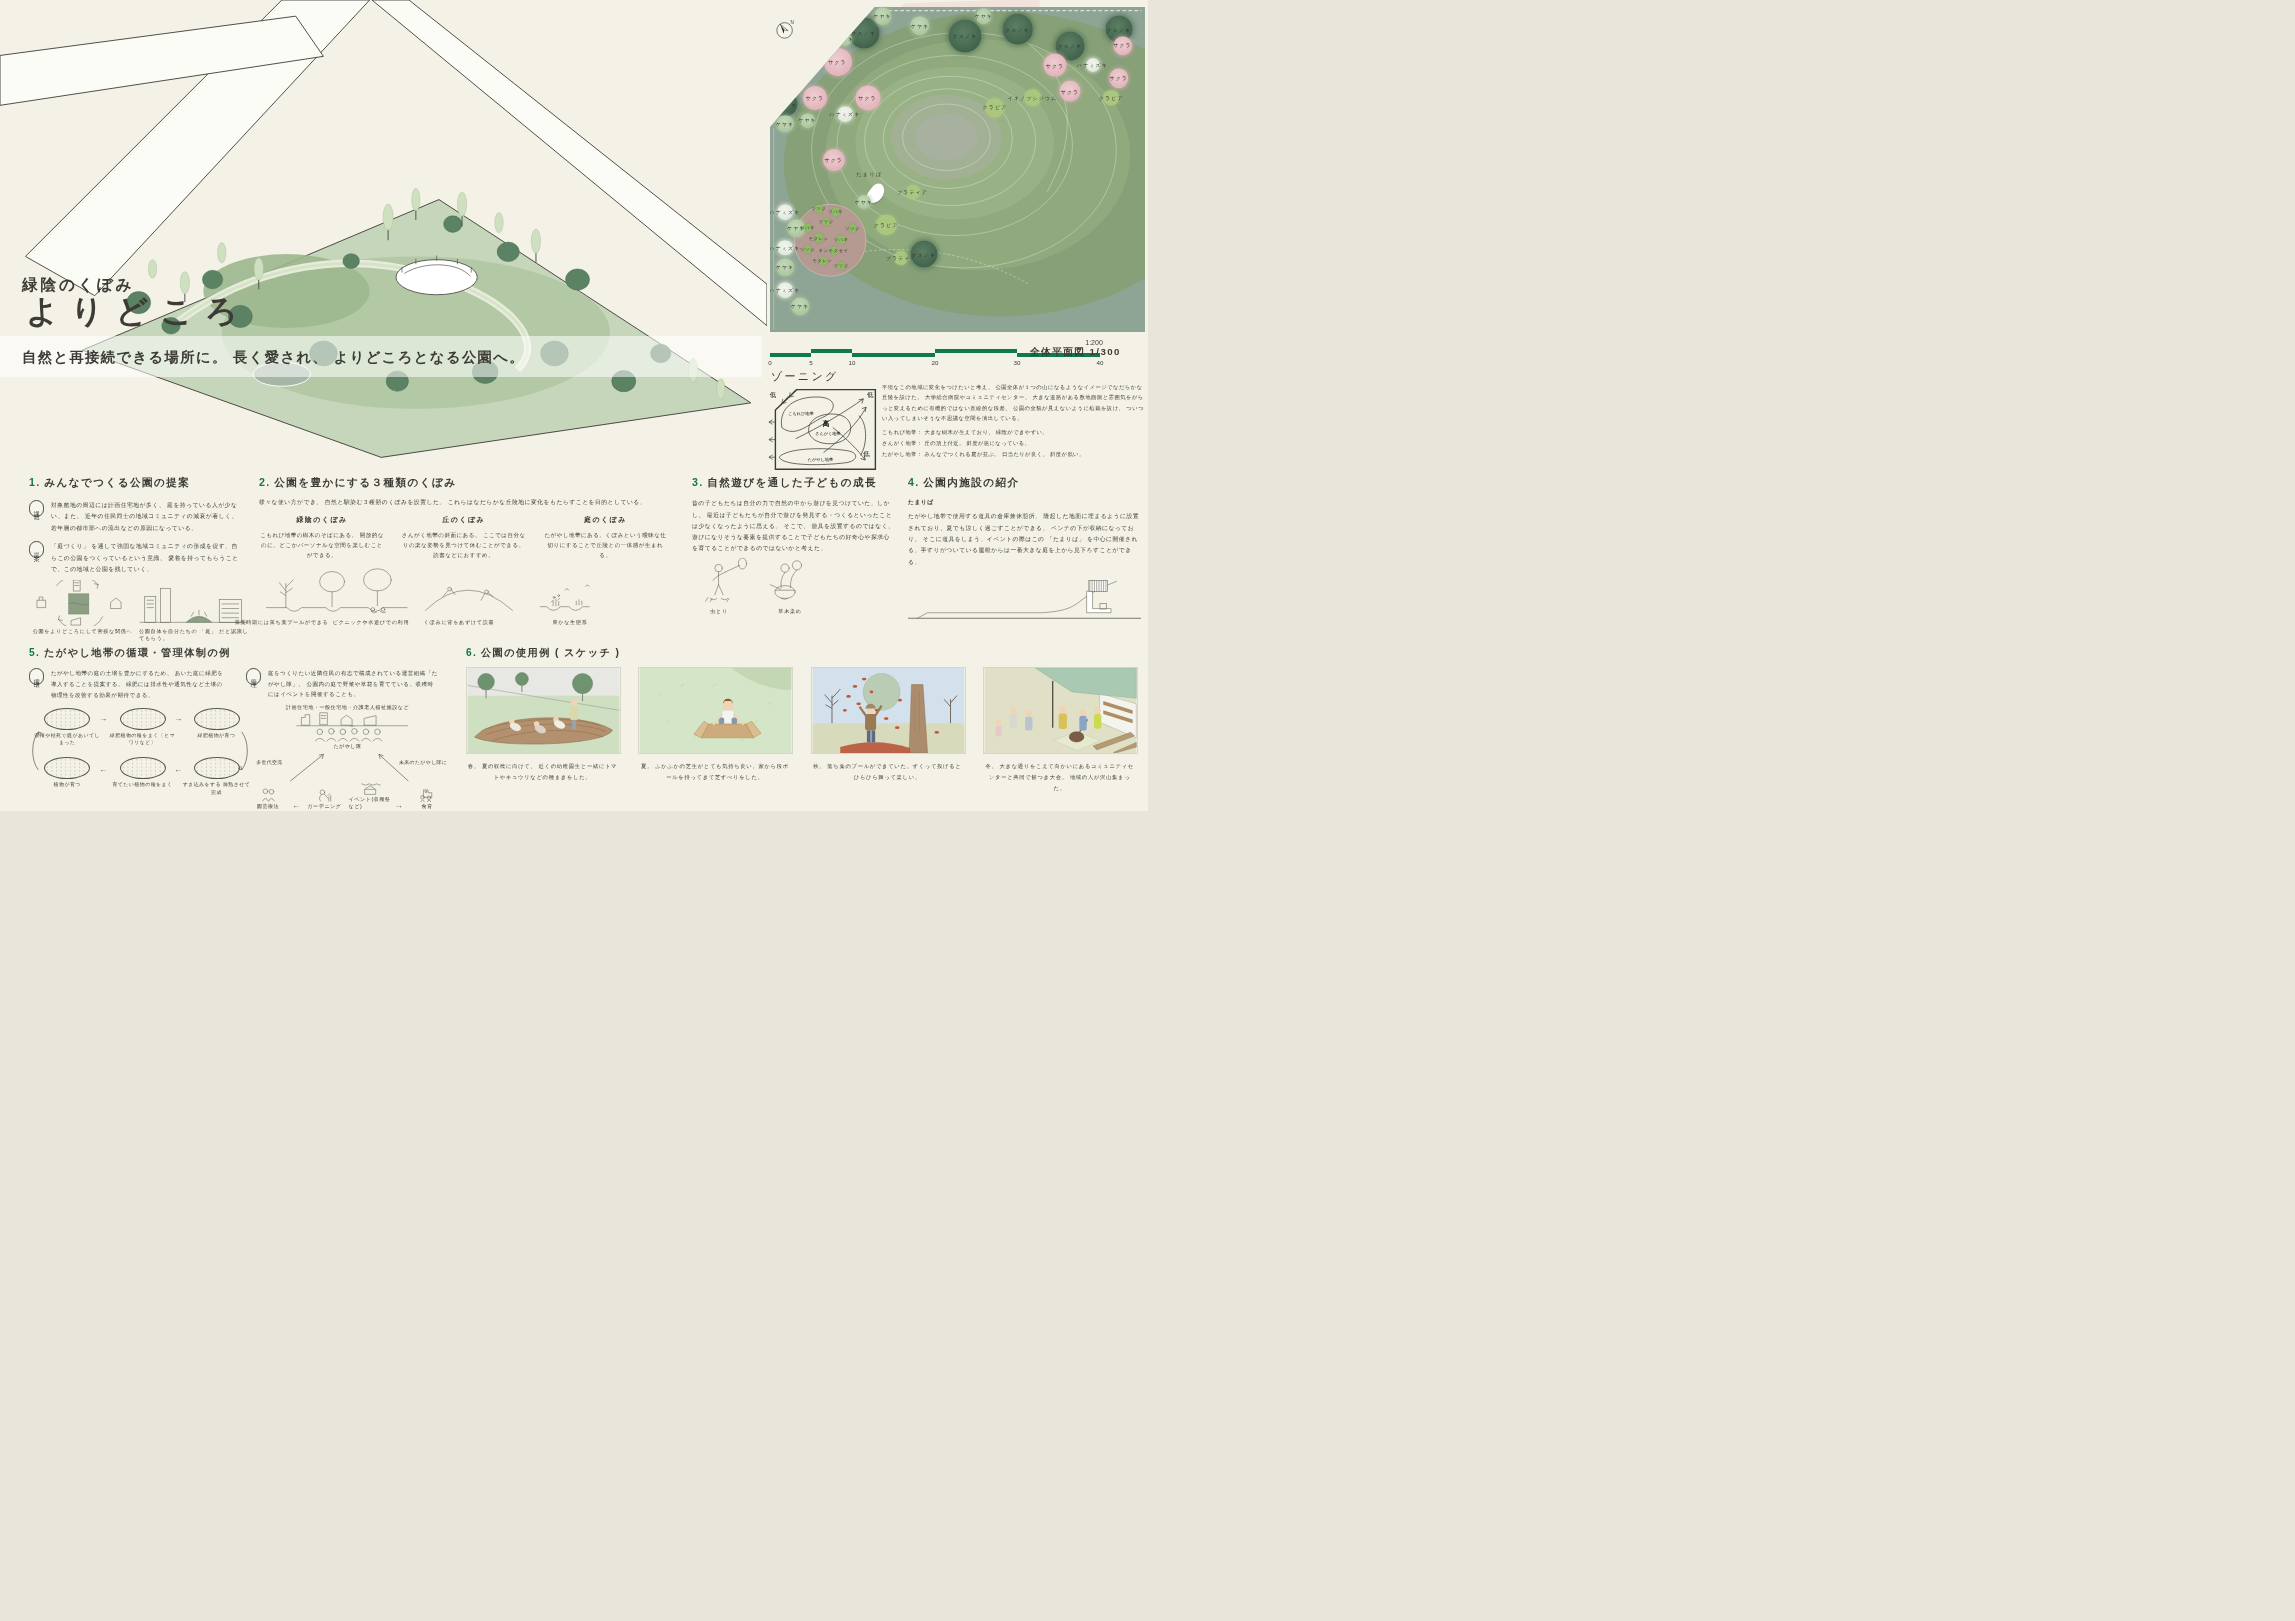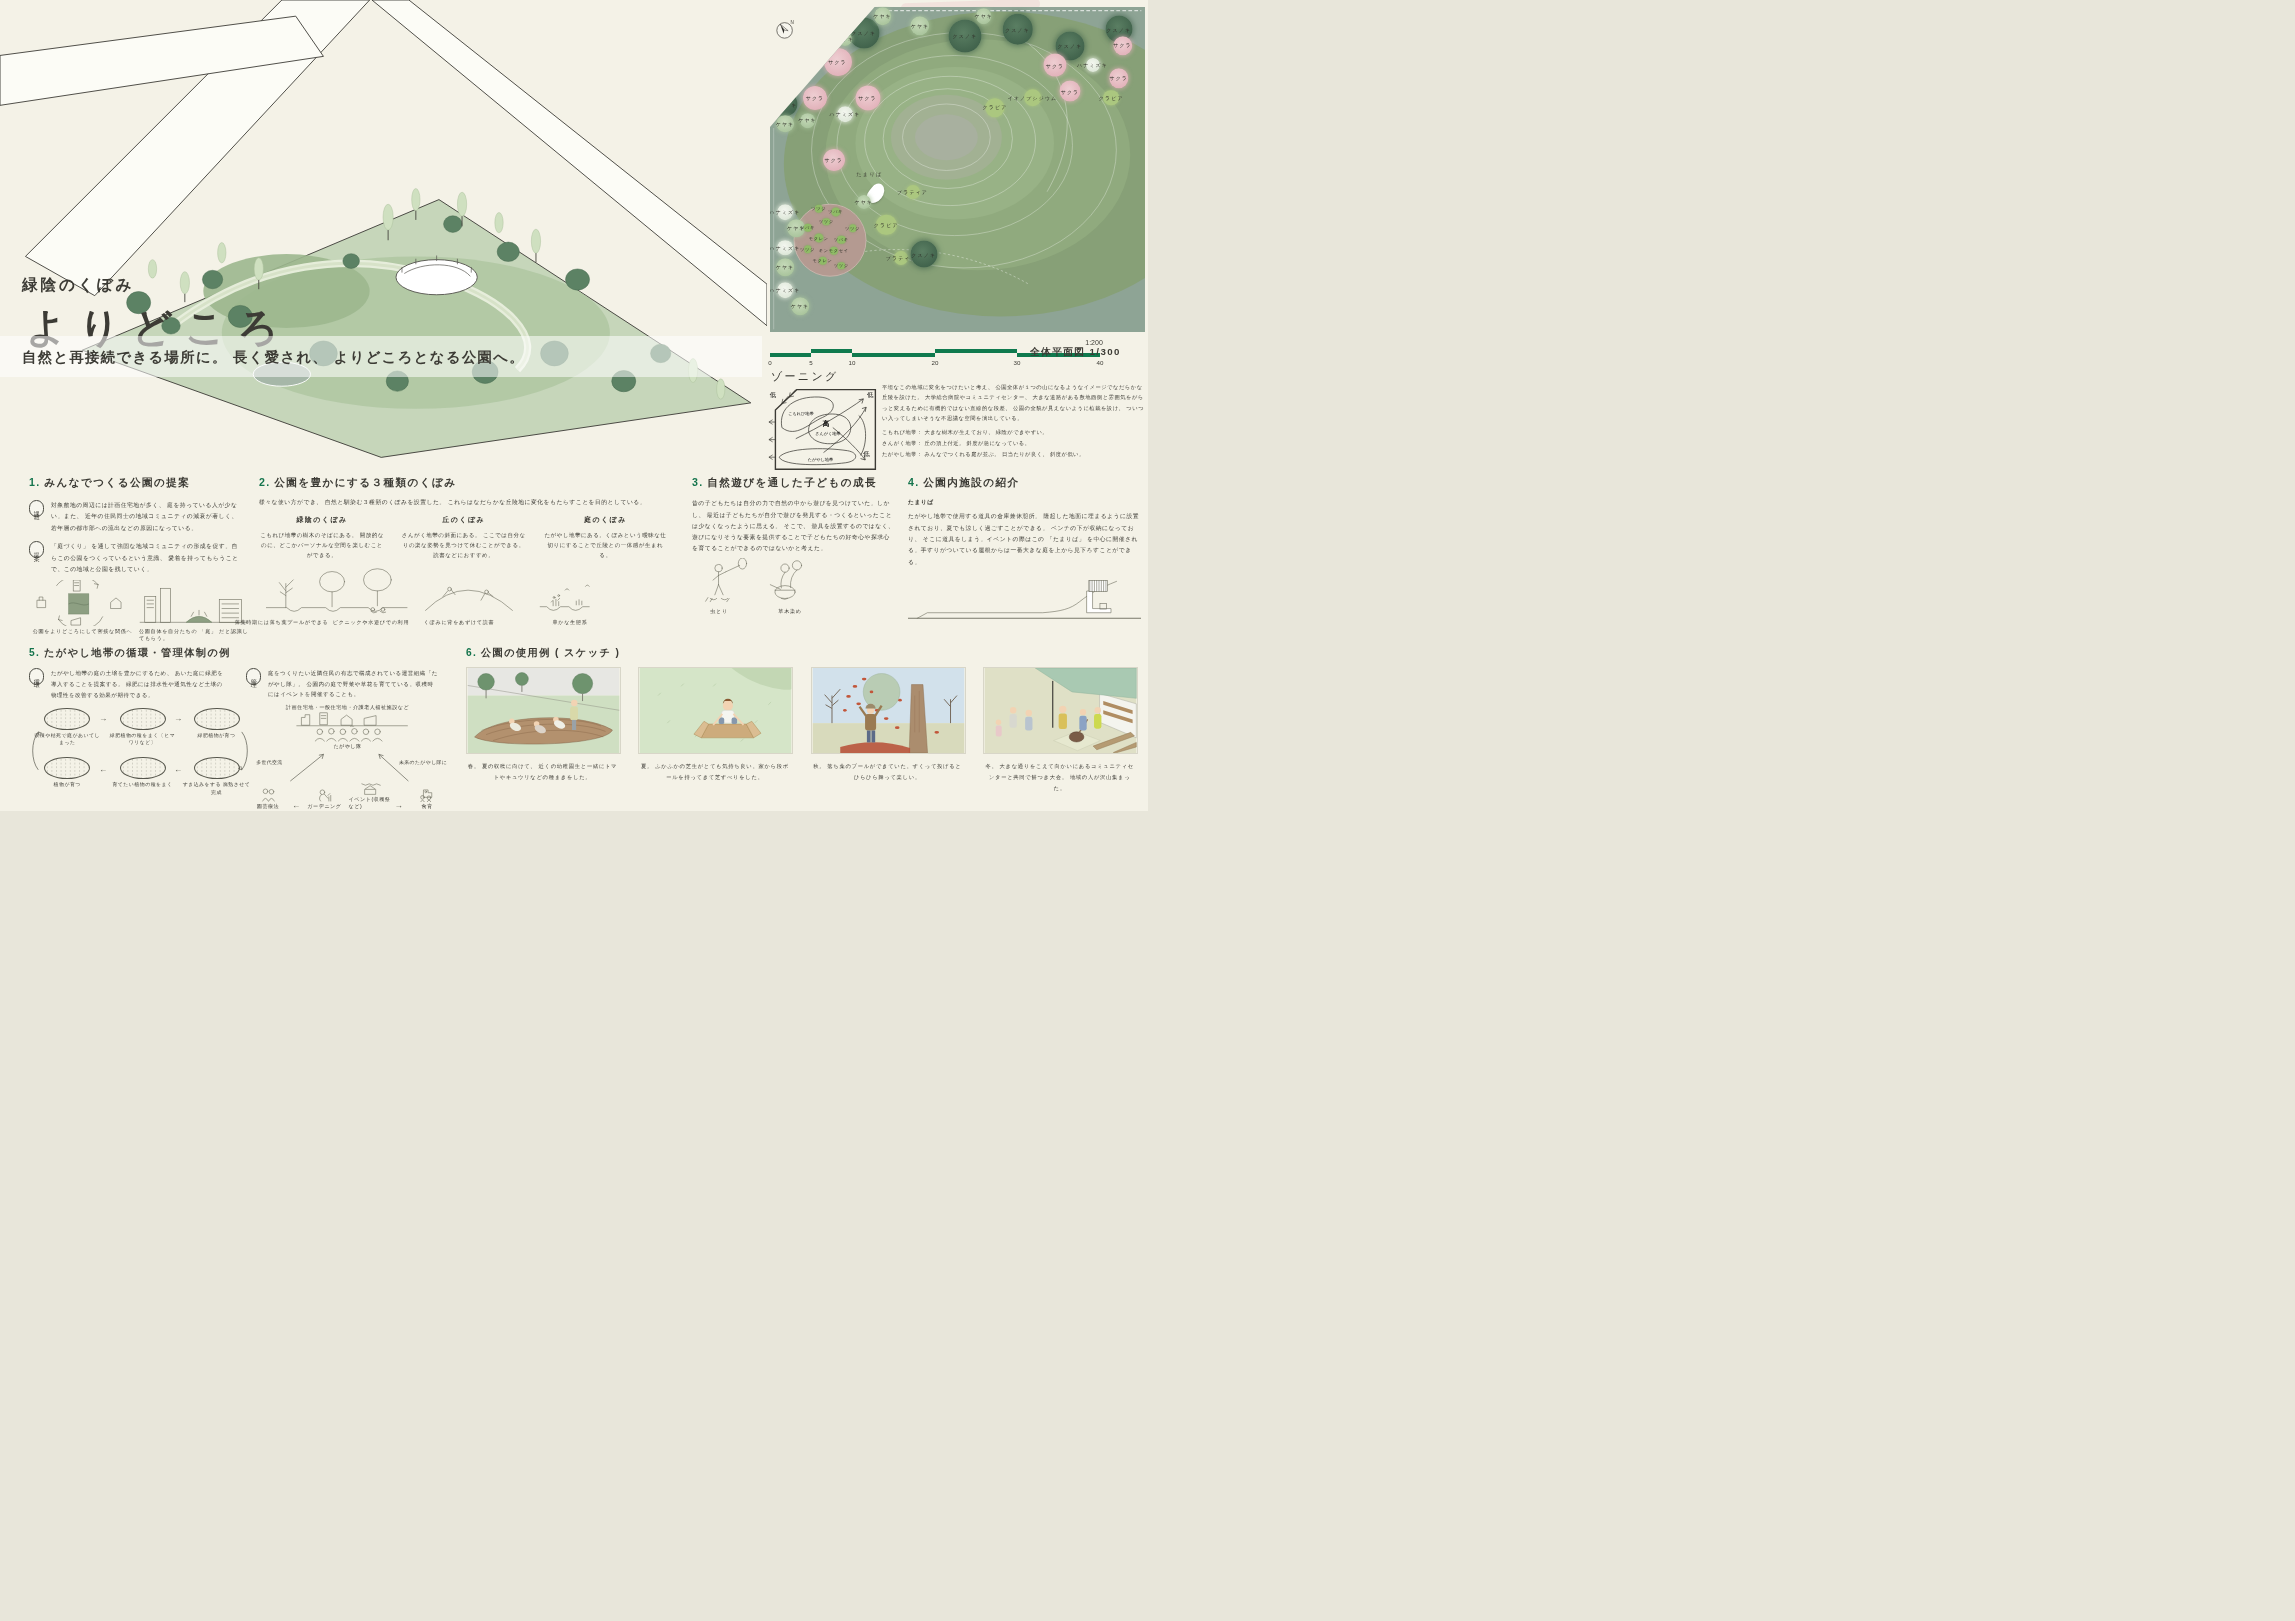--- a/index.html
+++ b/index.html
@@ -2,21 +2,21 @@
 <html style="font-size:7.4px"><head>
 <meta charset="utf-8">
 <style>
   html,body{margin:0;padding:0;background:#e8e6da;}
   #board{position:relative;width:1148px;height:811px;background:#f4f2e7;overflow:hidden;
          font-family:"Liberation Sans","DejaVu Sans",sans-serif;color:#3c3b35;}
   .abs{position:absolute;}
   .jp{letter-spacing:.08em;}
   
   #category-title{top:275px;left:22px;font-size:15.7px;font-weight:bold;letter-spacing:2.8px;}
-  #main-title{top:300px;left:26px;font-size:40px;font-weight:bold;letter-spacing:12px;}
+  #main-title{top:290px;left:26px;font-size:32px;font-weight:bold;letter-spacing:12px;}
   #subtitle-band{top:336px;left:0;width:762px;height:41px;background:rgba(255,255,255,.55);}
   #subtitle{top:348px;left:22px;font-size:14.3px;font-weight:bold;letter-spacing:1.4px;}
   #intro-body{top:391px;left:23px;width:629px;font-size:10.2px;line-height:1.95;letter-spacing:0.9px;}
   
   #site-plan{top:6.5px;left:770px;width:375px;height:326px;
              clip-path:polygon(28% 0,100% 0,100% 100%,0 100%,0 37%);}
   #site-plan svg.plan-bg{position:absolute;inset:0;}
   .tree{position:absolute;transform:translate(-50%,-50%);}
   .tc{border-radius:50%;margin:auto;}
   .tree.dark  .tc{background:radial-gradient(circle at 45% 40%,#5b7f63,#41634c 72%);box-shadow:0 0 5.5px 1.8px rgba(60,95,72,.55);}

